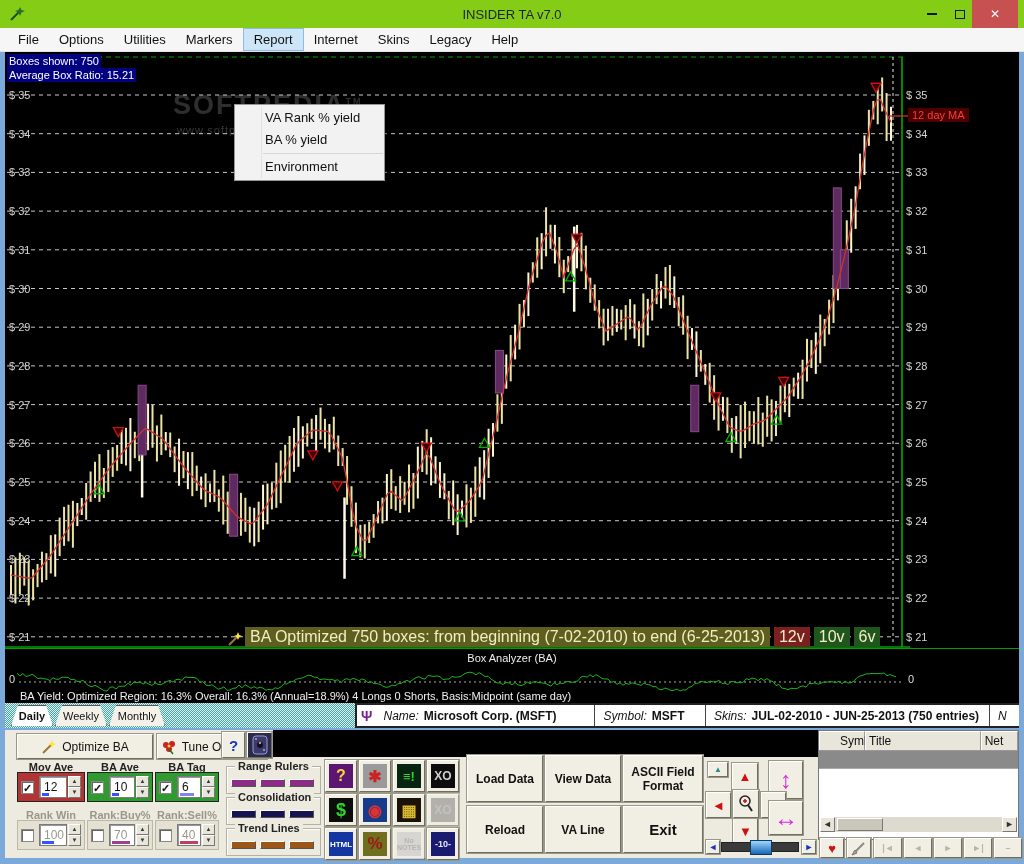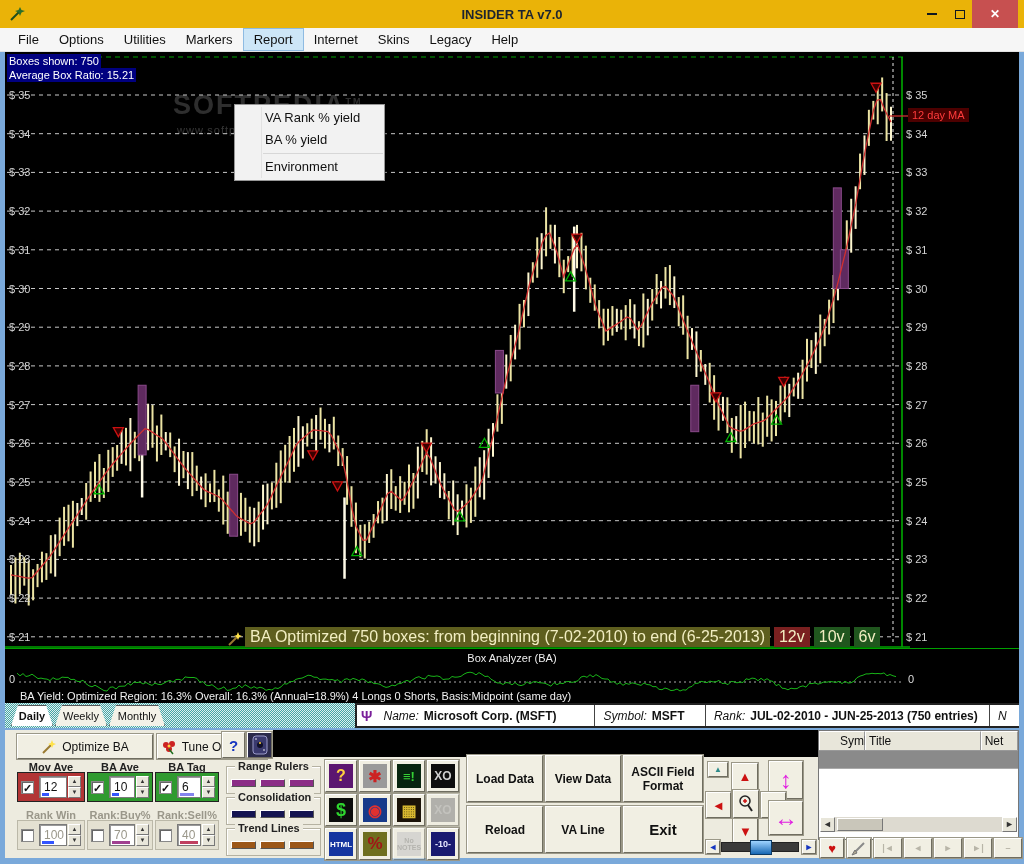--- a/index.html
+++ b/index.html
@@ -1,21 +1,21 @@
 <!DOCTYPE html>
 <html><head>
 <meta charset="utf-8">
 <style>
   * { margin:0; padding:0; box-sizing:border-box; }
   html,body { width:1024px; height:864px; overflow:hidden; background:#000; }
   body { font-family:"Liberation Sans", sans-serif; position:relative; }
   .window { position:absolute; inset:0; background:#7aa9da; }
 
   
-  .titlebar { position:absolute; left:0; top:0; width:1024px; height:28px; background:#eab308; display:flex; align-items:center;font-weight:bold; }
+  .titlebar { position:absolute; left:0; top:0; width:1024px; height:28px; background:#84cc16; display:flex; align-items:center; }
   .app-icon { position:absolute; left:8px; top:5px; width:18px; height:18px; }
   .title-text { position:absolute; left:0; right:0; text-align:center; font-size:13px; color:#1c2430; }
   .win-btn { position:absolute; top:0; height:28px; display:flex; align-items:center; justify-content:center; color:#101820; font-size:13px; }
   .btn-min { left:918px; width:28px; }
   .btn-max { left:946px; width:28px; }
   .btn-close { left:972px; width:46px; background:#c75050; color:#fff; font-size:12px; }
   .minbar { width:10px; height:2px; background:#101820; }
   .maxbox { width:10px; height:9px; border:1.5px solid #101820; }
 
   
@@ -459,21 +459,21 @@
           </div>
       <div class="info-cell" style="width:232px;">
         <span class="info-label">Name:</span>
         <span class="info-value">Microsoft Corp. (MSFT)</span>
       </div>
       <div class="info-cell" style="width:116px;">
         <span class="info-label">Symbol:</span>
         <span class="info-value">MSFT</span>
       </div>
       <div class="info-cell" style="width:300px;">
-        <span class="info-label">Rank:</span>
+        <span class="info-label">Skins:</span>
         <span class="info-value">JUL-02-2010 - JUN-25-2013 (750 entries)</span>
       </div>
       <div class="info-cell" style="border-right:none;">
         <span class="info-label">N</span>
       </div>
     </div>
   </div>
 
   <div class="panel" id="panel">
     <div class="black-strip"></div>

